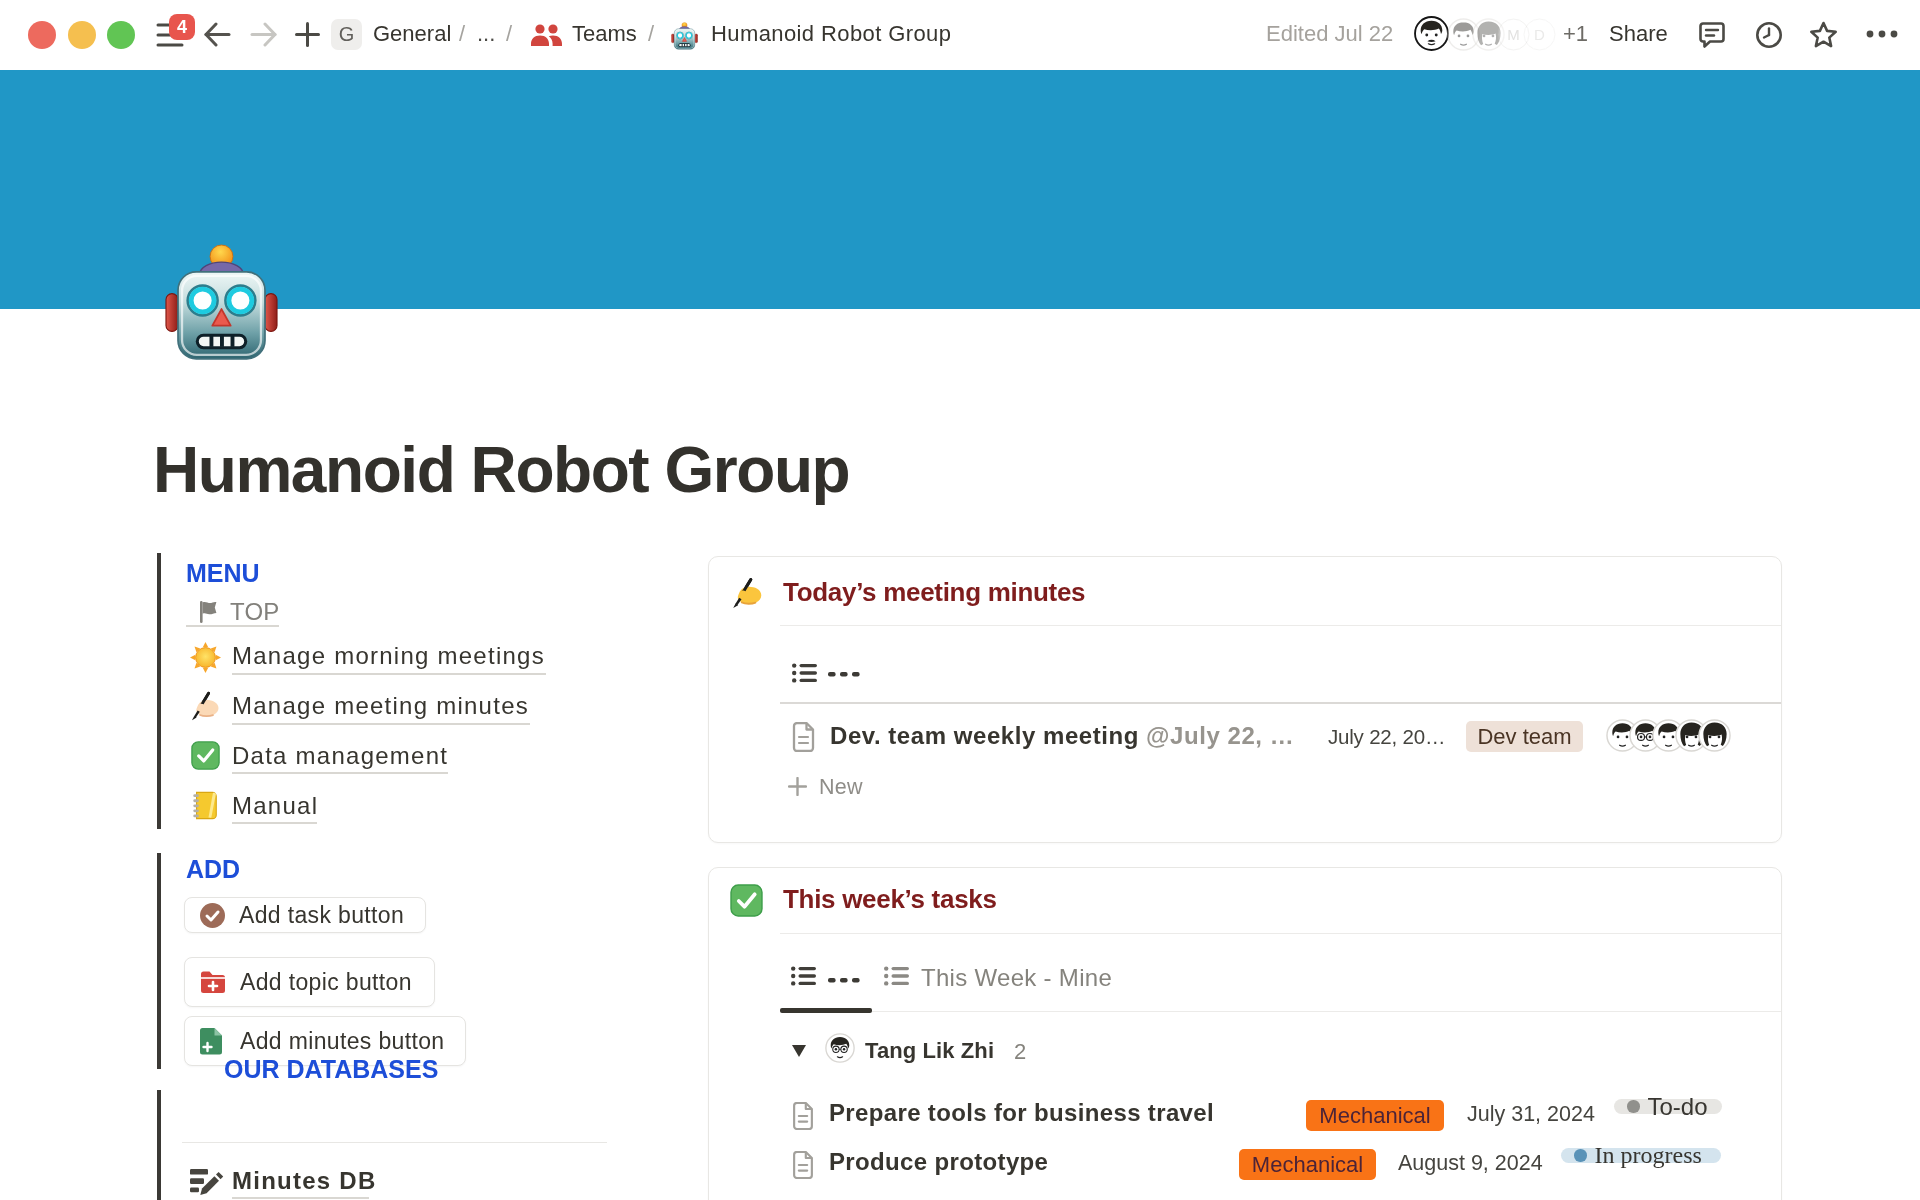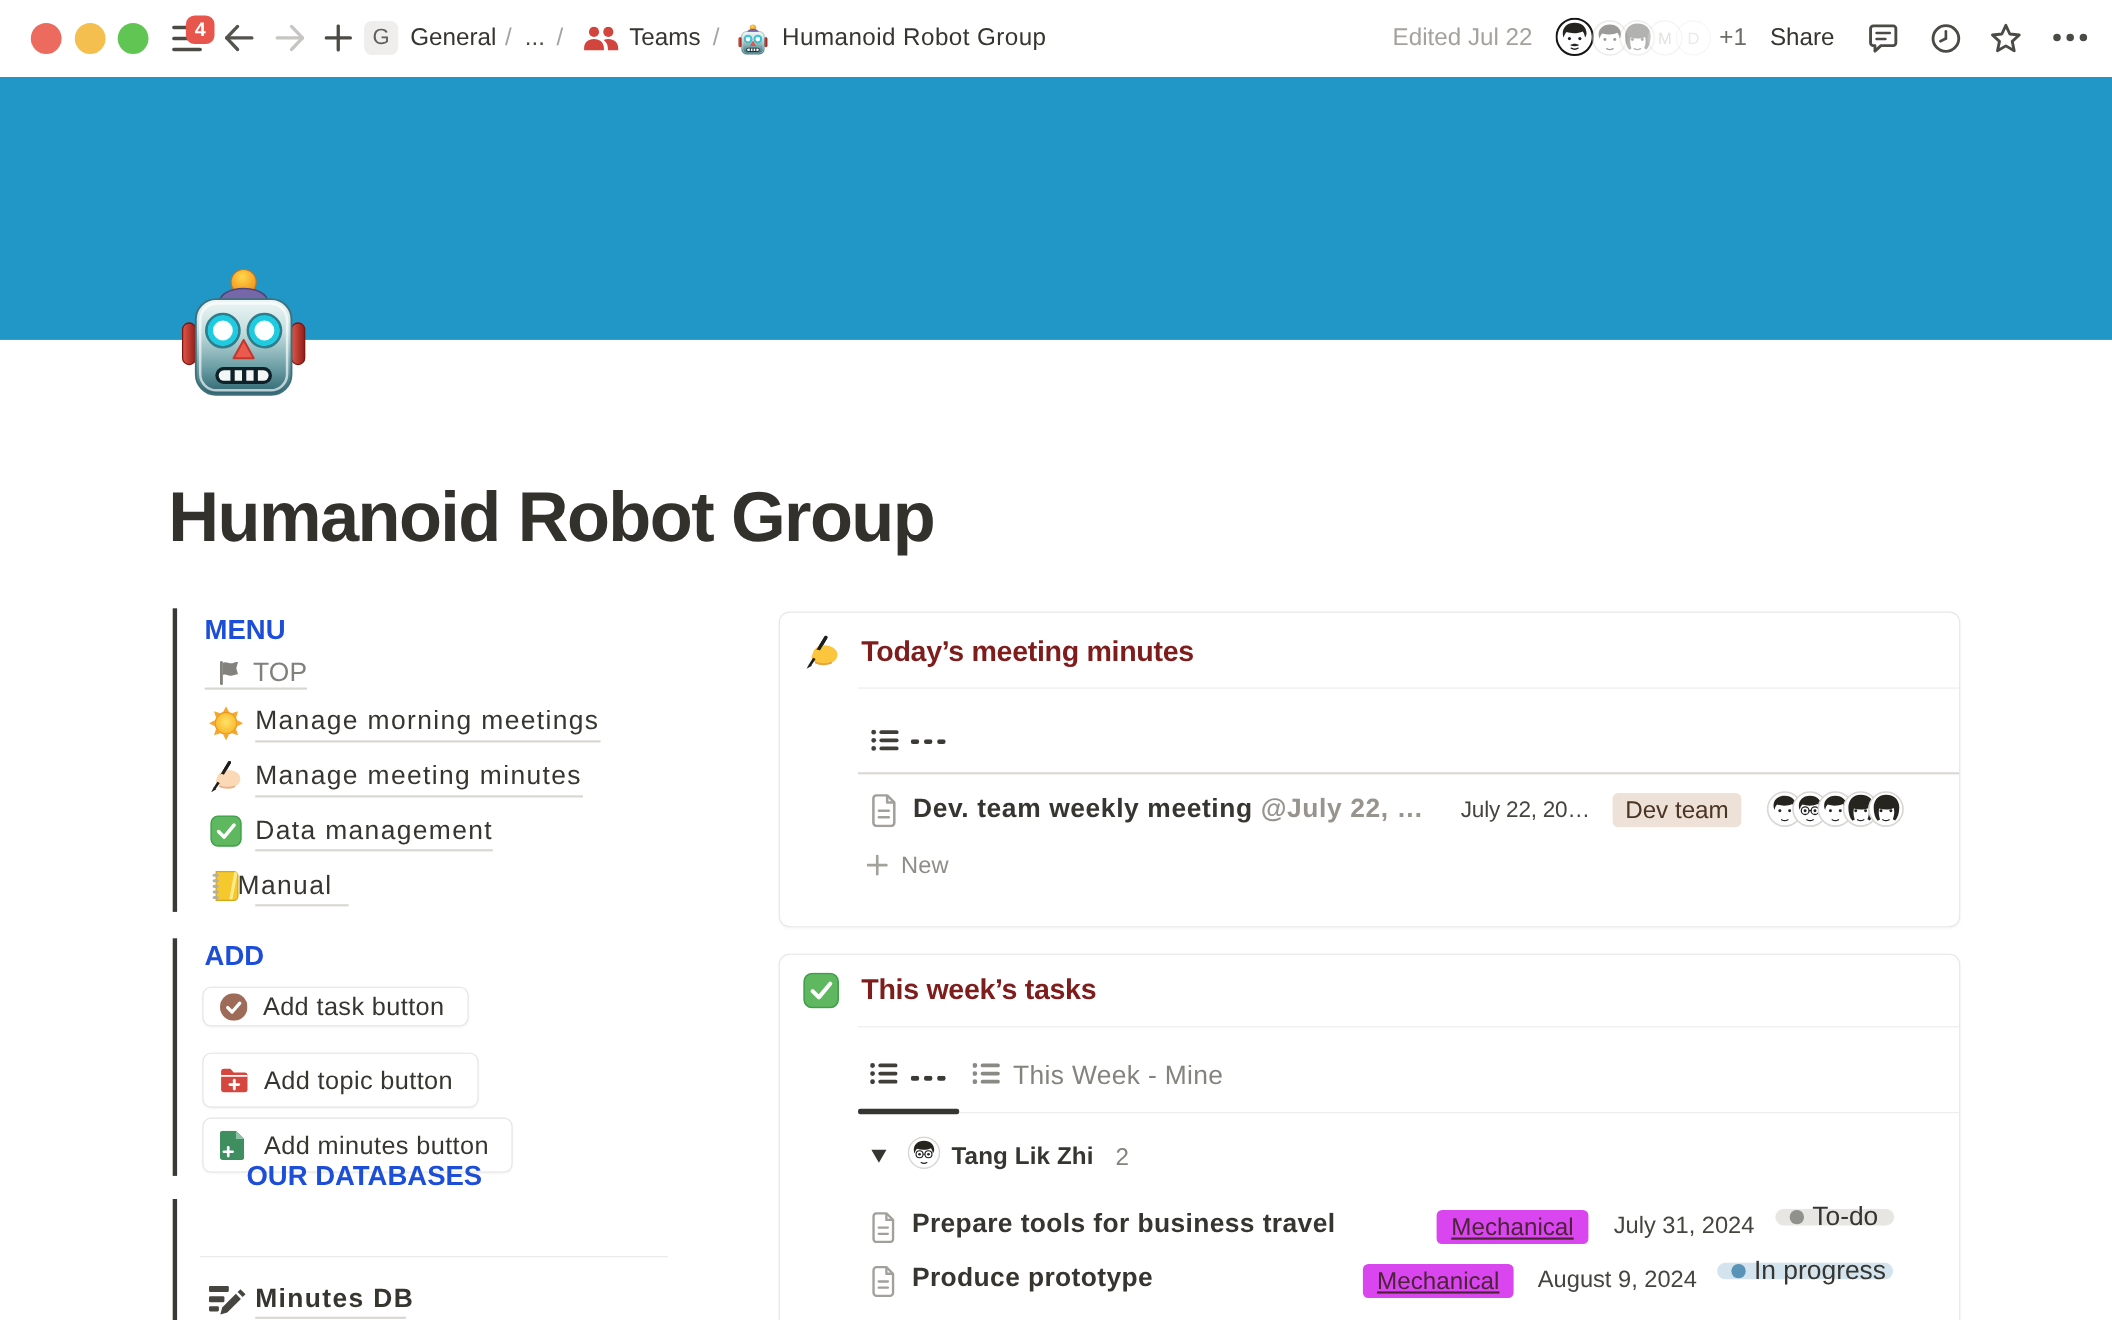--- a/index.html
+++ b/index.html
@@ -27,21 +27,21 @@
 .addbtn span { font-size:23px; font-weight:500; color:#37352f; margin-left:14px; letter-spacing:0.35px; }
 
 .card { position:absolute; left:708px; width:1074px; background:#fff; border:1px solid #e8e7e4; border-radius:10px; box-shadow:0 1px 2px rgba(15,15,15,0.03); }
 .cardtitle { position:absolute; font-size:26px; font-weight:bold; color:#7f1d1d; line-height:1; letter-spacing:-0.3px; }
 .divider { position:absolute; background:#ecebe9; height:1px; }
 .greytab { position:absolute; font-size:24px; color:#85837d; line-height:1; letter-spacing:0.3px; }
 .rowtitle { position:absolute; font-size:24px; font-weight:bold; color:#37352f; line-height:1; letter-spacing:0.35px; }
 .mention { color:#97948e; }
 .datecell { position:absolute; font-size:21.5px; color:#45443f; line-height:1; }
 .tag { position:absolute; font-size:22px; color:#4a3424; background:#eee1d8; border-radius:5px; line-height:31px; text-align:center; }
-.tagpink { background:#d946ef; color:#4c2337;text-decoration:underline; }
+.tagpink { background:#f97316; color:#4c2337; }
 .pill { position:absolute; border-radius:16px; height:15px; display:flex; align-items:center; font-size:24px; color:#373530; }
 .pill .pdot { width:12.5px; height:12.5px; border-radius:50%; margin:0 8px 0 13px; flex:none; }
 svg { display:block; }
 </style>
 </head>
 <body>
 <div id="page">
   <div id="topbar">
     <div class="dot" style="left:28px;top:21px;width:28px;height:28px;background:#ed6a5e;"></div>
     <div class="dot" style="left:68px;top:21px;width:28px;height:28px;background:#f5bf4f;"></div>
@@ -305,21 +305,21 @@
       <path d="M7 2 h17 a4 4 0 0 1 4 4 v20 a4 4 0 0 1 -4 4 h-17 z" fill="none" stroke="#d9a613" stroke-width="1.2"></path>
       <path d="M24.5 2.3 c1.8 0 3.2 0.8 3.2 0.8 l-5 26 -3 -0.2 z" fill="#fde98e"></path>
       <g fill="#b4b0a6">
         <rect x="3.5" y="4" width="6" height="3" rx="1.5"></rect>
         <rect x="3.5" y="9.4" width="6" height="3" rx="1.5"></rect>
         <rect x="3.5" y="14.8" width="6" height="3" rx="1.5"></rect>
         <rect x="3.5" y="20.2" width="6" height="3" rx="1.5"></rect>
         <rect x="3.5" y="25.6" width="6" height="3" rx="1.5"></rect>
       </g>
     </svg>
-  <div class="menurow" style="left:216px;top:794px;">Manual</div>
+  <div class="menurow" style="left:232px;top:794px;">Manual</div>
   <div class="uline" style="left:232px;top:821.5px;width:85px;"></div>
 
   <div class="bluehead" style="top:857px;">ADD</div>
   <div class="addbtn" style="left:184px;top:897px;width:242px;height:36px;">
     <svg width="25" height="25" viewBox="0 0 25 25">
         <circle cx="12.5" cy="12.5" r="12.5" fill="#9d6b58"></circle>
       <path d="M7 13 l4 4 7 -8" fill="none" stroke="#fff" stroke-width="3" stroke-linecap="round" stroke-linejoin="round"></path>
       </svg>
     <span>Add task button</span>
   </div>
@@ -539,15 +539,15 @@
       <path d="M2 4 a3 3 0 0 1 3 -3 h9.5 l6.5 6.5 v18.5 a3 3 0 0 1 -3 3 h-13 a3 3 0 0 1 -3 -3 z" fill="none" stroke="#a2a09b" stroke-width="2.3" stroke-linejoin="round"></path>
       <path d="M14.5 1.5 v6 h6" fill="none" stroke="#a2a09b" stroke-width="2.3" stroke-linejoin="round"></path>
       <g stroke="#a2a09b" stroke-width="2.2" stroke-linecap="round">
         <line x1="7" y1="15" x2="16" y2="15"></line>
         <line x1="7" y1="21" x2="16" y2="21"></line>
       </g>
     </svg>
   <div class="rowtitle" style="left:829px;top:1150px;">Produce prototype</div>
   <div class="tag tagpink" style="left:1239px;top:1149px;width:137px;">Mechanical</div>
   <div class="datecell" style="left:1398px;top:1152.5px;">August 9, 2024</div>
-  <div class="pill" style="left:1561px;top:1148px;width:160px;background:#d4e4ee;">
+  <div class="pill" style="left:1561px;top:1148px;width:160px;background:#d4e4ee;font-family:Liberation Serif, serif;">
     <span class="pdot" style="background:#5a93b8;"></span>In progress</div>
 </div>
 
 </body></html>

